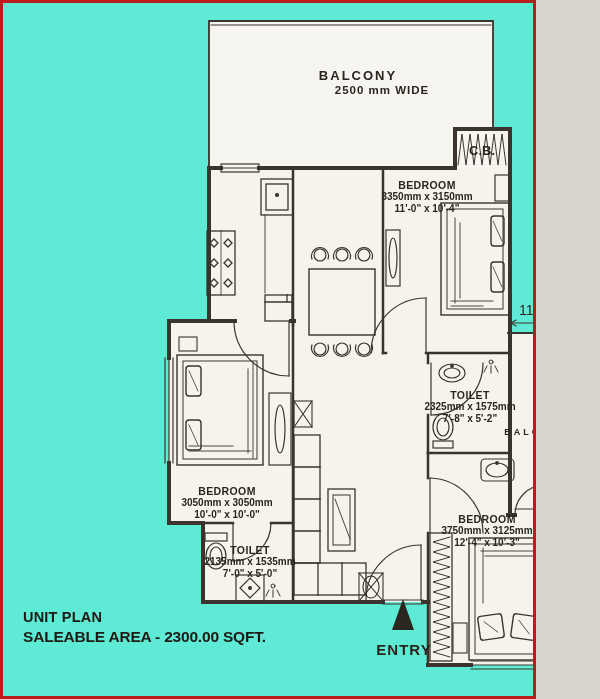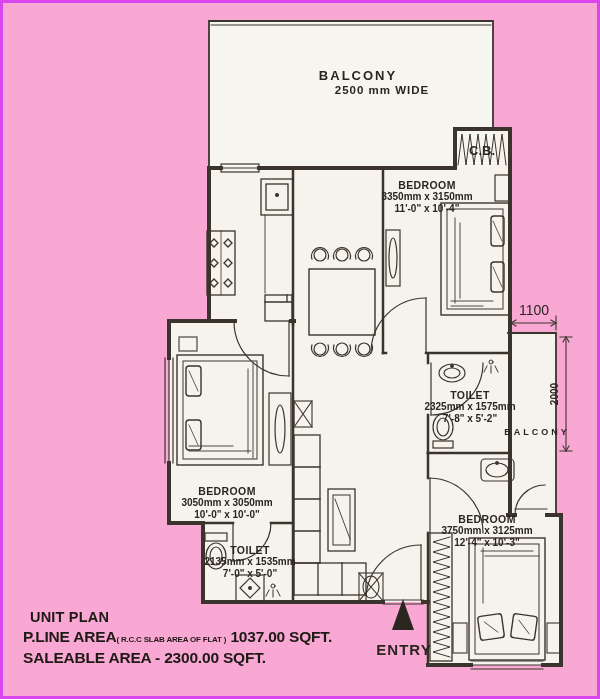--- a/index.html
+++ b/index.html
@@ -1,34 +1,34 @@
 <!DOCTYPE html>
 <html><head>
 <meta charset="utf-8">
 <style>
   html,body{margin:0;padding:0;background:#d8d4cc;}
   .canvas{
-    position:relative;width:600px;height:699px;box-sizing:border-box;
-    background:#f9a8d4;border:3px solid #d946ef;overflow:hidden;
+    position:relative;width:536px;height:699px;box-sizing:border-box;
+    background:#5eead4;border:3px solid #b91c1c;overflow:hidden;
     font-family:"Liberation Sans", sans-serif;color:#2b2520;
   }
   svg{position:absolute;left:0;top:0;}
   .room-label{position:absolute;transform:translateX(-50%);text-align:center;white-space:nowrap;line-height:1.15;}
   .rname{font-weight:bold;font-size:10.5px;letter-spacing:.4px;}
   .rsub{font-weight:bold;font-size:10px;}
   .balc-top .rname{font-size:13px;letter-spacing:2px;}
   .balc-top .rsub{font-size:11.5px;letter-spacing:1px;margin-left:48px;}
   .draw .rname{font-size:11px;}
   .small-tag{position:absolute;transform:translateX(-50%);font-size:13px;font-weight:bold;white-space:nowrap;}
   .balc-right{position:absolute;transform:translateX(-50%);font-size:9px;font-weight:bold;letter-spacing:3px;white-space:nowrap;}
   .dim{position:absolute;transform:translateX(-50%);font-size:14px;font-weight:normal;white-space:nowrap;}
   .dim-rot{position:absolute;transform:translate(-50%,-50%) rotate(-90deg);font-size:10px;font-weight:bold;white-space:nowrap;}
   .entry-label{position:absolute;transform:translateX(-50%);font-size:15px;font-weight:bold;letter-spacing:1px;white-space:nowrap;}
   .footer{position:absolute;left:20px;top:606px;color:#1d1914;white-space:nowrap;}
-  .f-title{font-size:14.5px;font-weight:bold;letter-spacing:.2px;margin-bottom:3px;margin-left:7px;}
+  .f-title{font-size:14.5px;font-weight:bold;letter-spacing:.2px;margin-bottom:3px;}
   .f-line{font-size:15.5px;font-weight:bold;letter-spacing:-.2px;margin-bottom:3px;}
   .f-note{font-size:8px;font-weight:bold;letter-spacing:-.2px;}
 </style>
 </head>
 <body>
 
 <div class="canvas">
 
   <svg width="600" height="699" viewBox="0 0 600 699">
 
@@ -321,17 +321,16 @@
 
   <div class="small-tag" style="left:479px;top:140px">C.B.</div>
 
   <div class="dim" style="left:531px;top:299px">1100</div>
   <div class="dim-rot" style="left:551px;top:391px">2000</div>
 
   <div class="entry-label" style="left:401px;top:638px">ENTRY</div>
 
   <div class="footer">
     <div class="f-title">UNIT PLAN</div>
-    <div class="f-line"><span>P.LINE AREA</span><span class="f-note">( R.C.C SLAB AREA OF FLAT )</span>&nbsp;<span>1037.00 SQFT.</span></div>
     <div class="f-line">SALEABLE AREA - 2300.00 SQFT.</div>
   </div>
 
 </div>
 
 </body></html>

